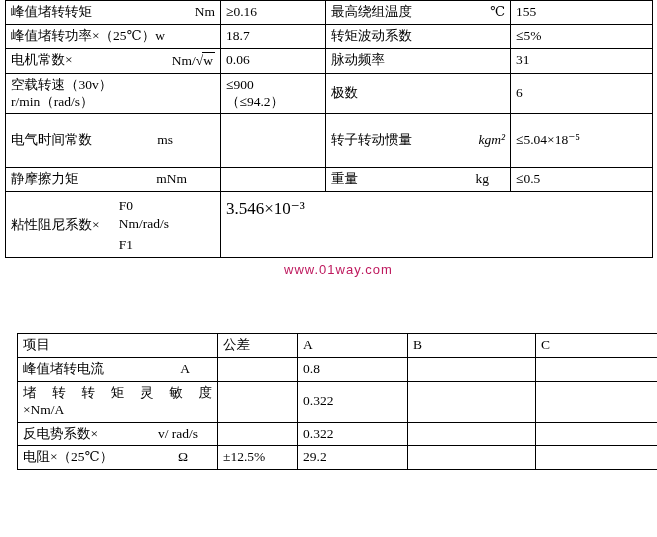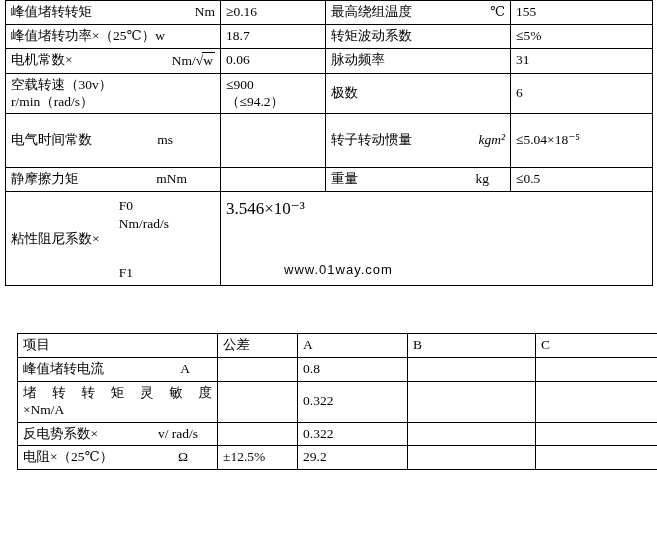--- a/index.html
+++ b/index.html
@@ -60,21 +60,21 @@
   }
   .twoline { line-height: 1.35; }
   .big-val { font-size: 17px; }
   
   .watermark {
     position: absolute;
     left: 284px;
     top: 262px;
     font-family: "Liberation Sans", "DejaVu Sans", sans-serif;
     font-size: 13px;
-    color: #000000;
+    color: #be185d;
     letter-spacing: 1px;
     white-space: nowrap;
     pointer-events: none;
   }
   
   #table-bottom {
     position: absolute;
     left: 17px;
     top: 333px;
     width: 647px;
@@ -184,21 +184,21 @@
         <td>≤0.5</td>
       </tr>
 
       <tr>
         <td rowspan="3" style="vertical-align:top; padding-top:5px">
           <div class="lbl-row" style="align-items:center">
             <span class="a">粘性阻尼系数×</span>
             <span class="b sub-stack" style="padding-right:46px">
               <div>F0</div>
               <div>Nm/rad/s</div>
-              <div style="margin-top:32px">F1</div>
+              <div style="margin-top:4px">F1</div>
             </span>
           </div>
         </td>
         <td colspan="3" rowspan="3" style="vertical-align:top; padding-top:6px" class="big-val">3.546×10⁻³</td>
       </tr>
       <tr></tr>
       <tr></tr>
     </tbody>
   </table>
 

